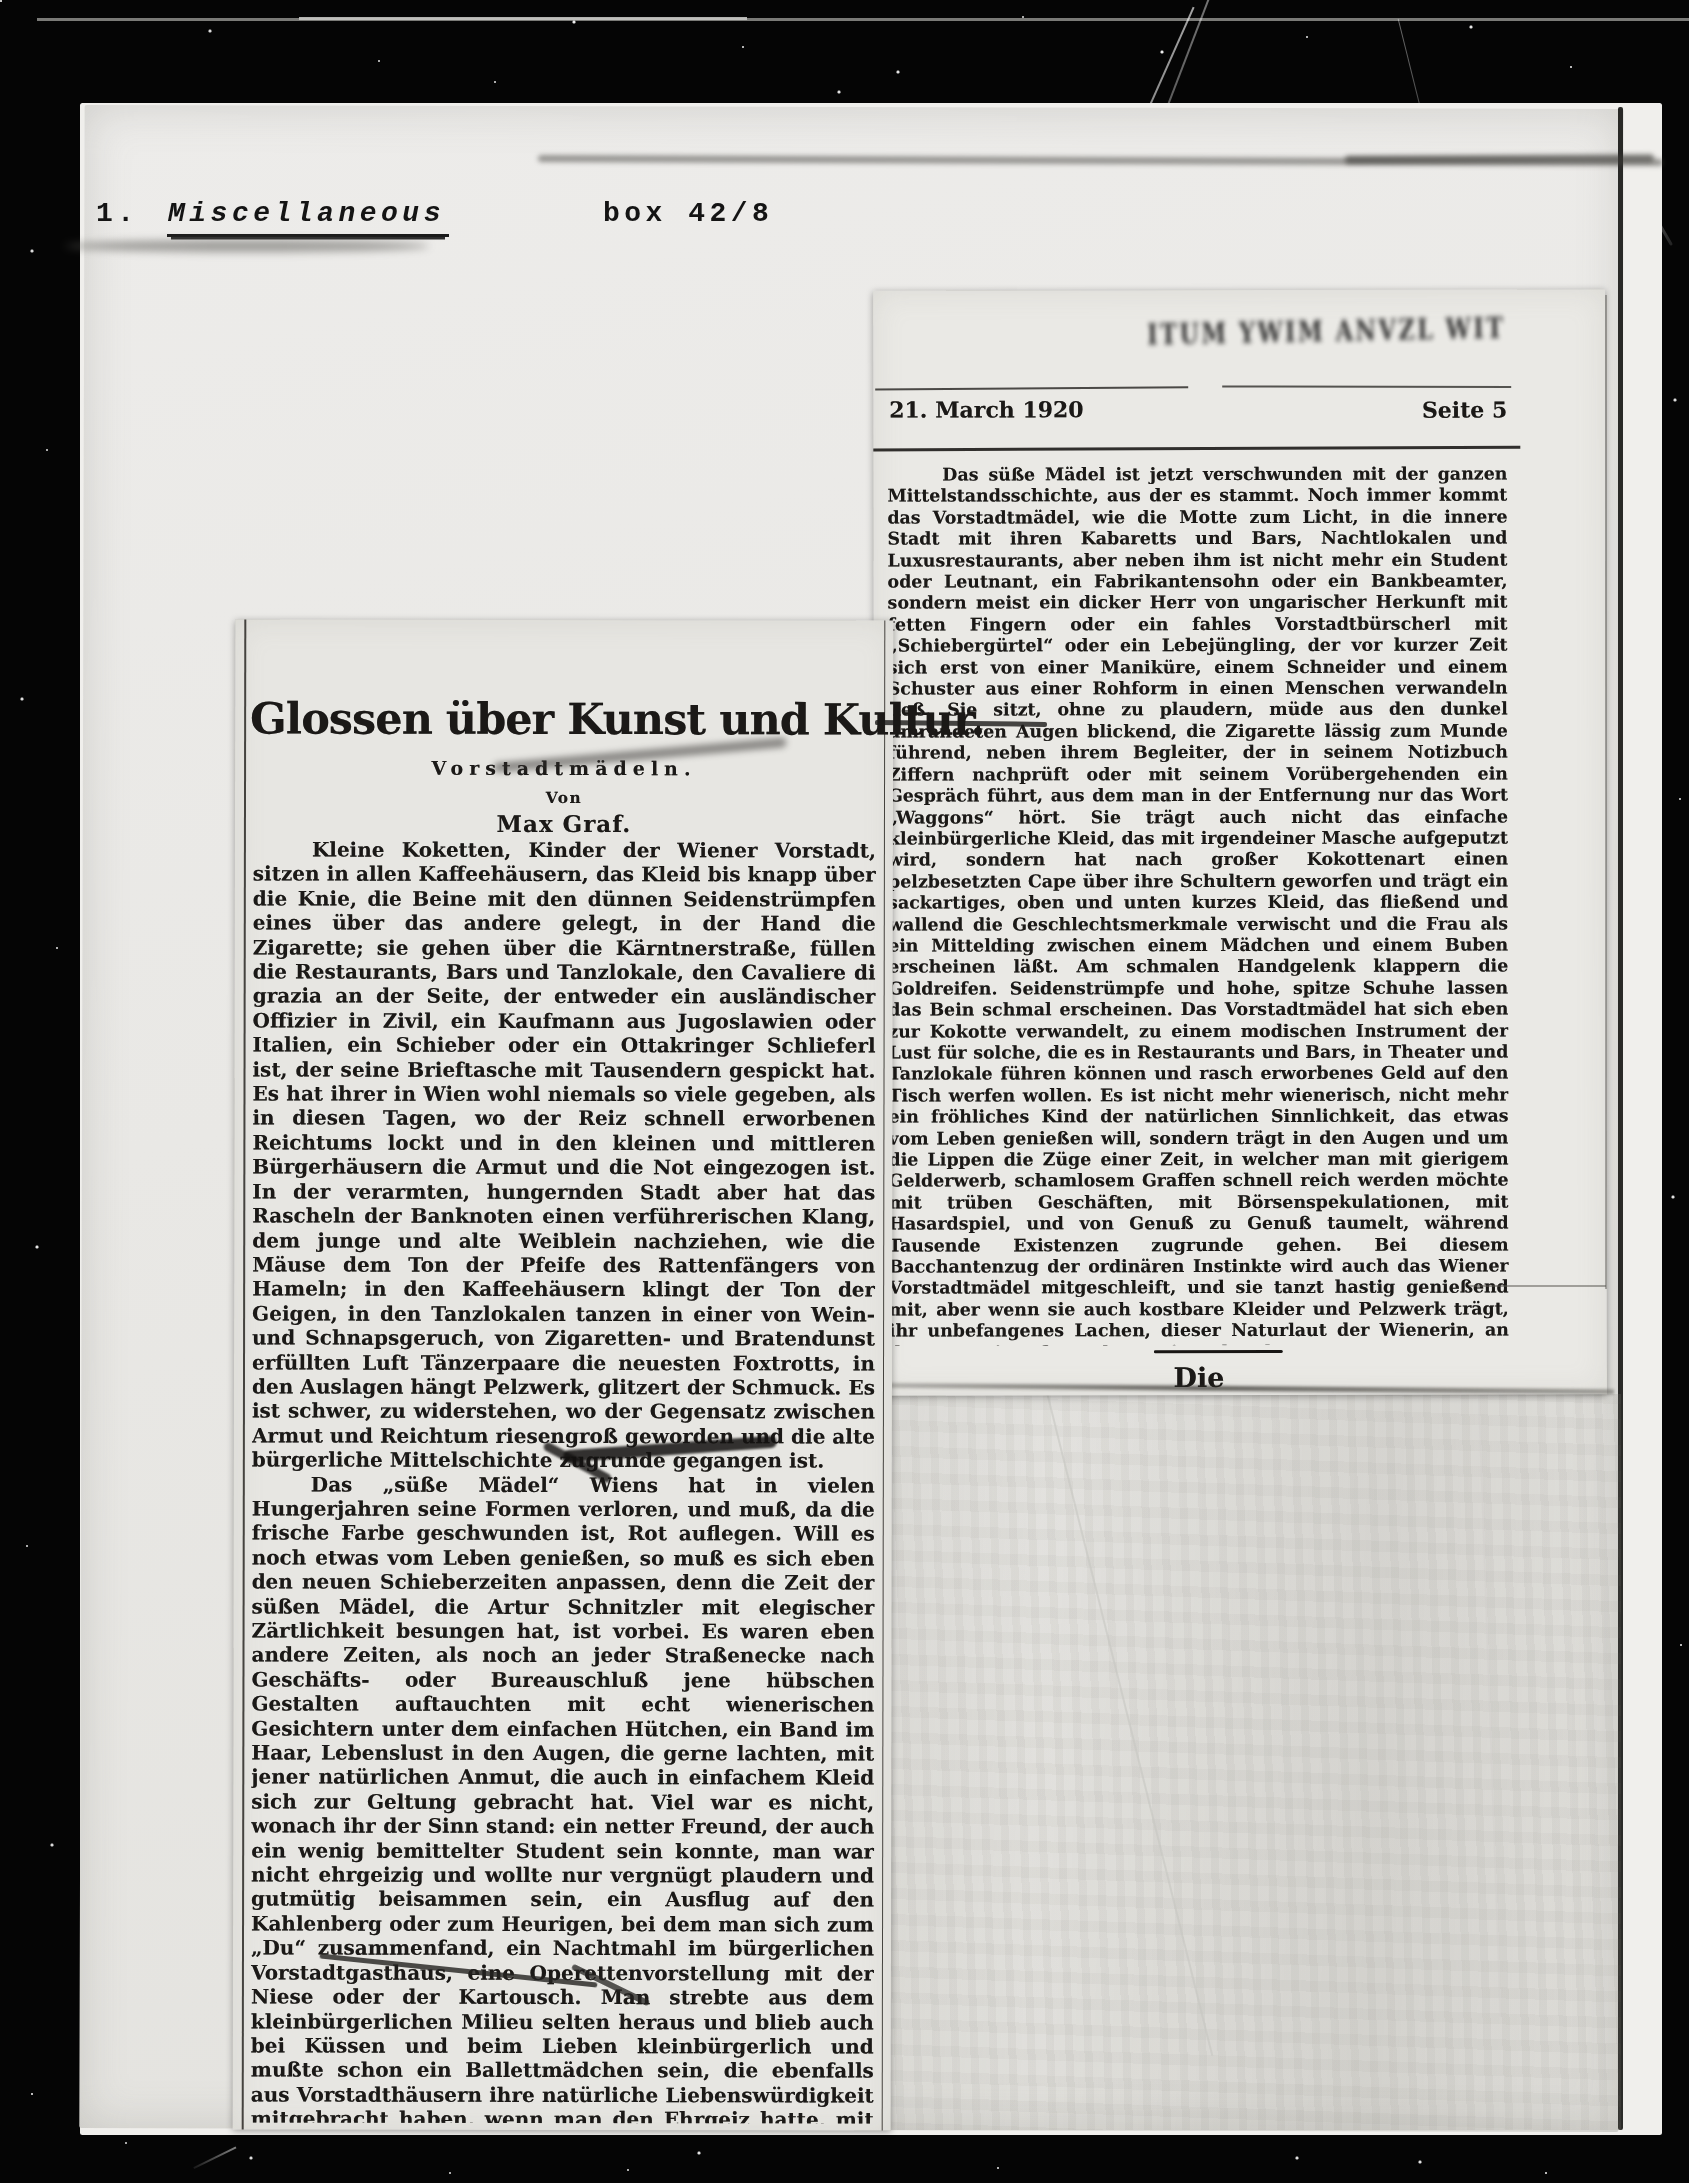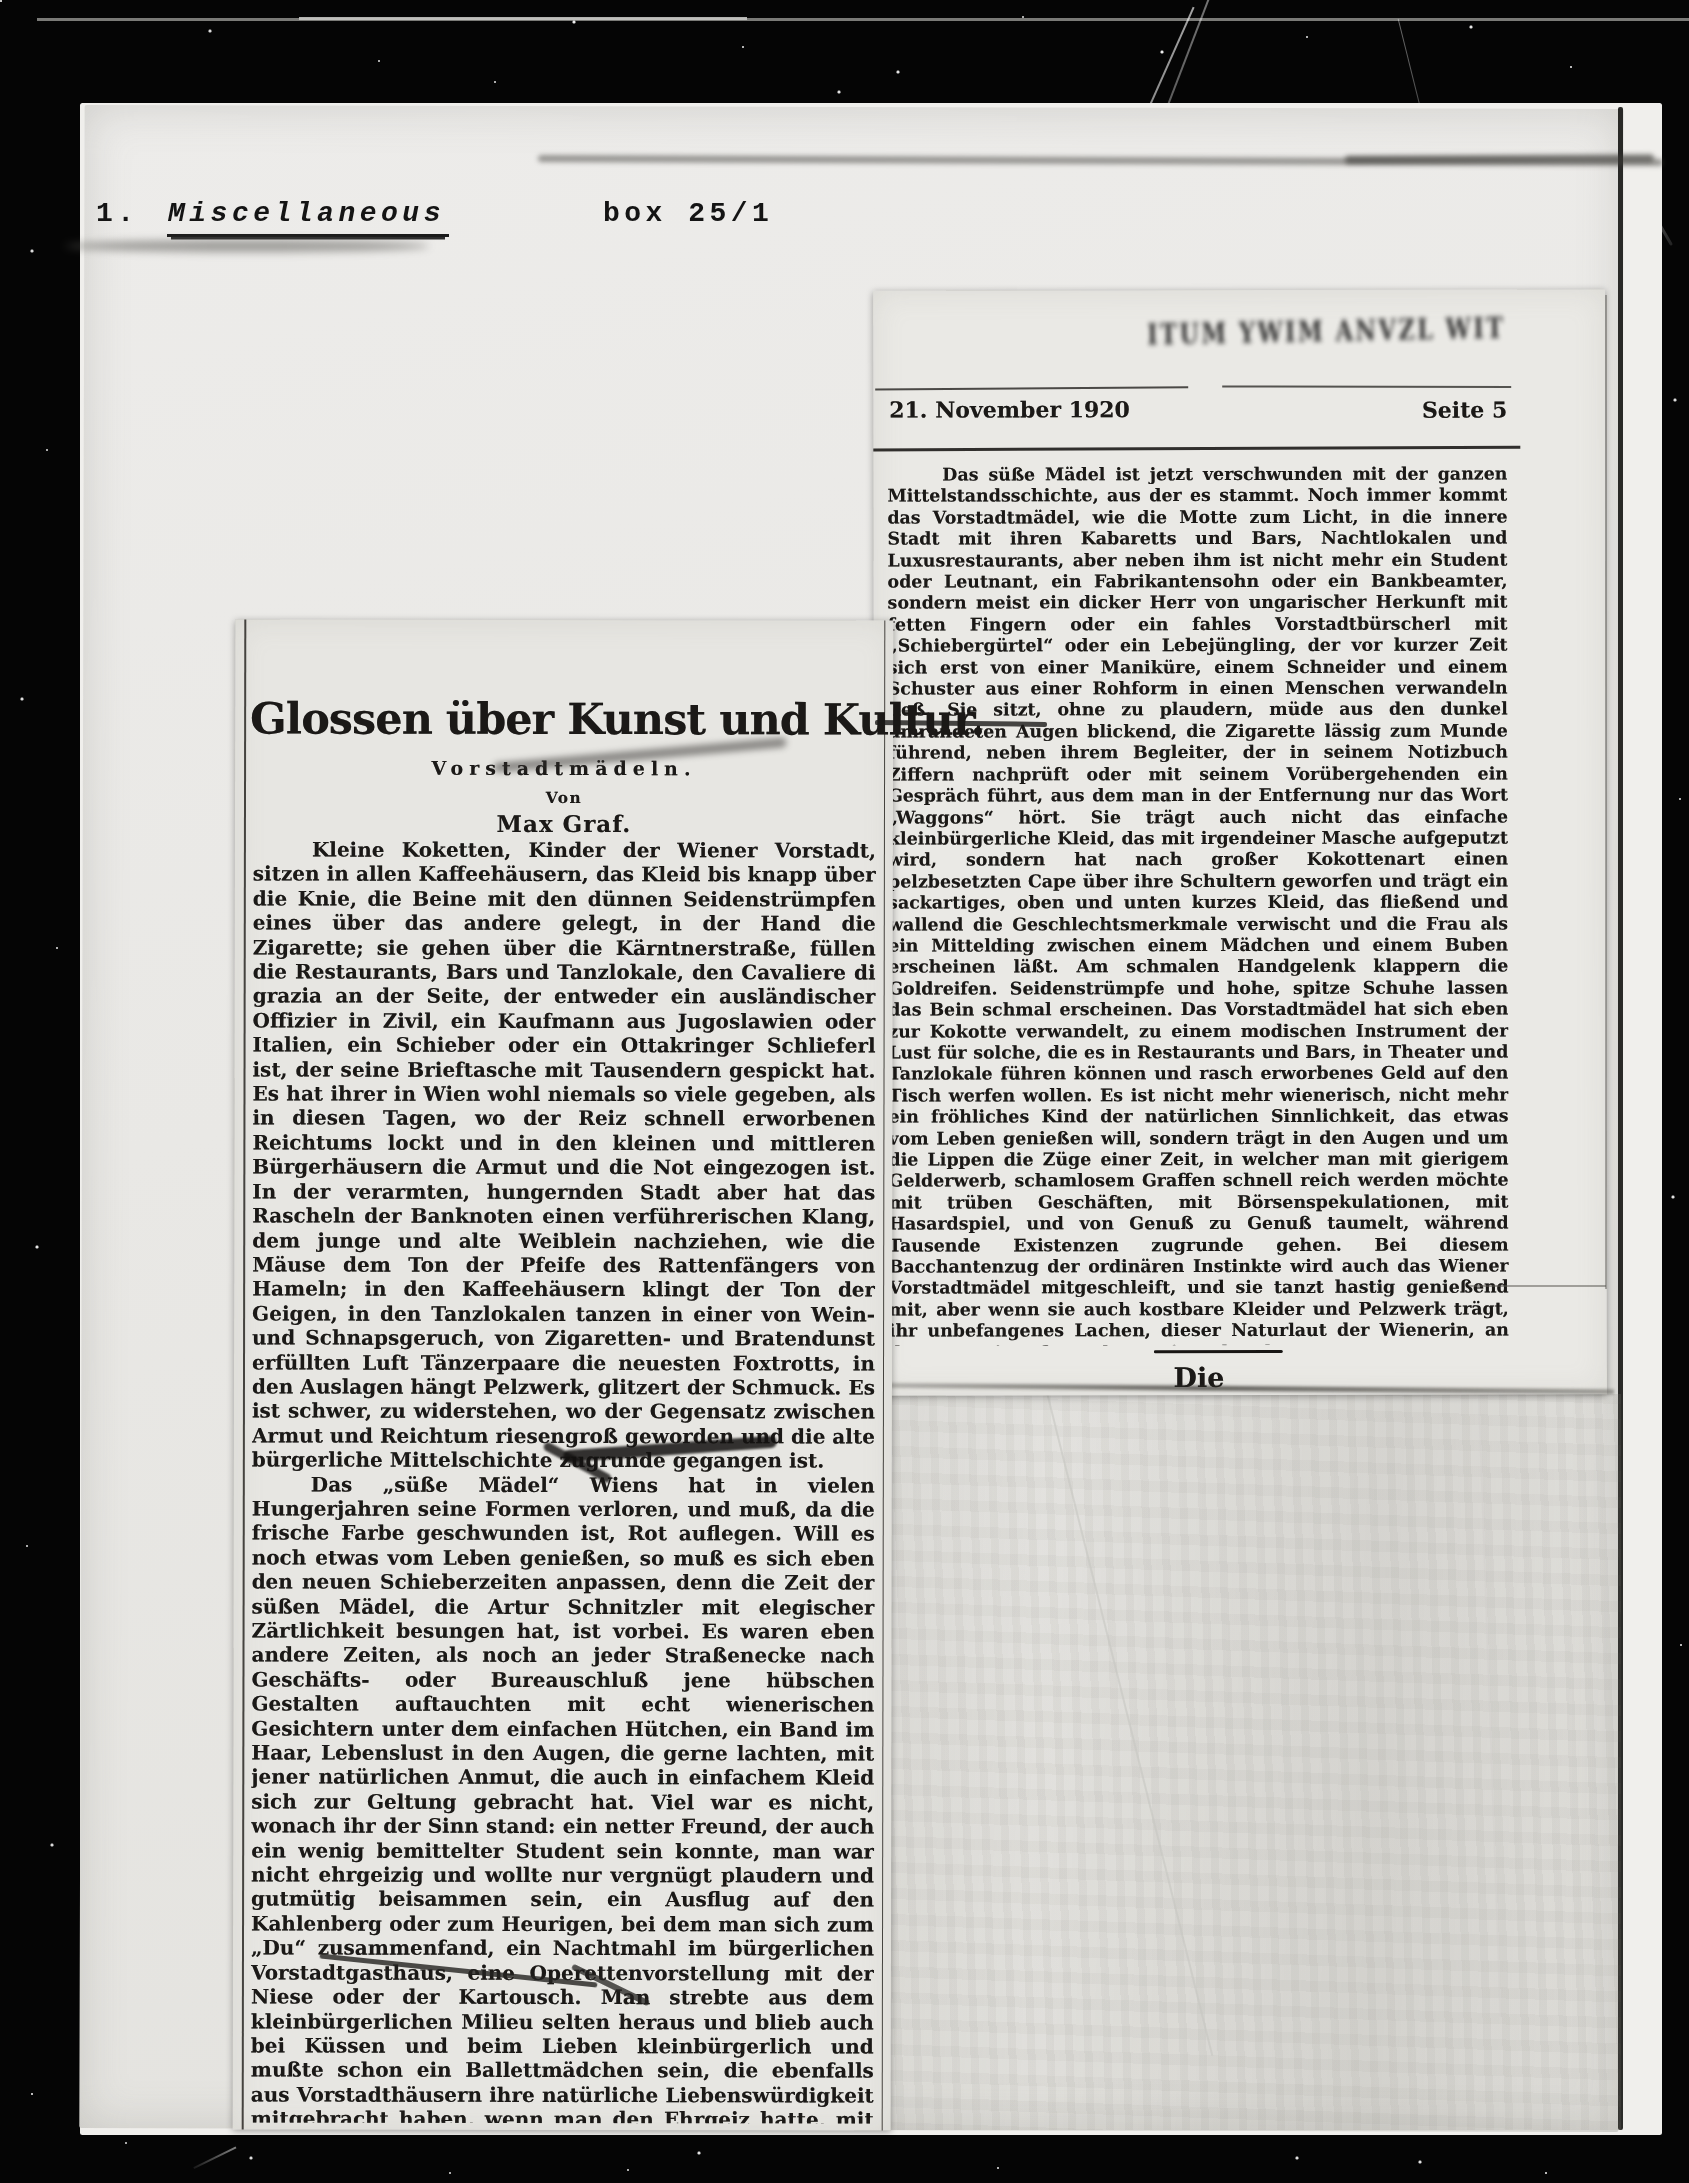--- a/index.html
+++ b/index.html
@@ -114,33 +114,33 @@
 <div class="abs scratch" id="scr5"></div>
 
 <div class="abs" id="underpage"></div>
 <div class="abs" id="page"></div>
 <div class="abs" id="page-right-edge"></div>
 <div class="abs" id="top-smudge"></div>
 <div class="abs" id="top-smudge2"></div>
 
 <div class="abs typew" id="hdr-index">1.</div>
 <div class="abs typew" id="hdr-title">Miscellaneous</div>
-<div class="abs typew" id="hdr-box">box 25/1</div>
+<div class="abs typew" id="hdr-box">box 42/8</div>
 <div class="abs" id="hdr-smudge"></div>
 
 <div class="abs" id="mottle"></div>
 <div class="abs" id="fold1"></div>
 <div class="abs" id="fold2"></div>
 
 <div class="abs clip" id="right-clip">
   <div class="abs fraktur" id="rc-stamp">ITUM YWIM ANVZL WIT</div>
   <div class="abs" id="rc-ruletop-a"></div>
   <div class="abs" id="rc-ruletop-b"></div>
   <div class="abs" id="rc-dateline">
-    <span class="fraktur" id="rc-date">21. November 1920</span>
+    <span class="fraktur" id="rc-date">21. March 1920</span>
     <span class="fraktur" id="rc-seite">Seite 5</span>
   </div>
   <div class="abs" id="rc-rulebot"></div>
   <div class="abs coltext fraktur" id="rc-body">
     <div class="para">Das süße Mädel ist jetzt verschwunden mit der ganzen Mittelstandsschichte, aus der es stammt. Noch immer kommt das Vorstadtmädel, wie die Motte zum Licht, in die innere Stadt mit ihren Kabaretts und Bars, Nachtlokalen und Luxusrestaurants, aber neben ihm ist nicht mehr ein Student oder Leutnant, ein Fabrikantensohn oder ein Bankbeamter, sondern meist ein dicker Herr von ungarischer Herkunft mit fetten Fingern oder ein fahles Vorstadtbürscherl mit „Schiebergürtel“ oder ein Lebejüngling, der vor kurzer Zeit sich erst von einer Maniküre, einem Schneider und einem Schuster aus einer Rohform in einen Menschen verwandeln ließ. Sie sitzt, ohne zu plaudern, müde aus den dunkel umrandeten Augen blickend, die Zigarette lässig zum Munde führend, neben ihrem Begleiter, der in seinem Notizbuch Ziffern nachprüft oder mit seinem Vorübergehenden ein Gespräch führt, aus dem man in der Entfernung nur das Wort „Waggons“ hört. Sie trägt auch nicht das einfache kleinbürgerliche Kleid, das mit irgendeiner Masche aufgeputzt wird, sondern hat nach großer Kokottenart einen pelzbesetzten Cape über ihre Schultern geworfen und trägt ein sackartiges, oben und unten kurzes Kleid, das fließend und wallend die Geschlechtsmerkmale verwischt und die Frau als ein Mittelding zwischen einem Mädchen und einem Buben erscheinen läßt. Am schmalen Handgelenk klappern die Goldreifen. Seidenstrümpfe und hohe, spitze Schuhe lassen das Bein schmal erscheinen. Das Vorstadtmädel hat sich eben zur Kokotte verwandelt, zu einem modischen Instrument der Lust für solche, die es in Restaurants und Bars, in Theater und Tanzlokale führen können und rasch erworbenes Geld auf den Tisch werfen wollen. Es ist nicht mehr wienerisch, nicht mehr ein fröhliches Kind der natürlichen Sinnlichkeit, das etwas vom Leben genießen will, sondern trägt in den Augen und um die Lippen die Züge einer Zeit, in welcher man mit gierigem Gelderwerb, schamlosem Graffen schnell reich werden möchte mit trüben Geschäften, mit Börsenspekulationen, mit Hasardspiel, und von Genuß zu Genuß taumelt, während Tausende Existenzen zugrunde gehen. Bei diesem Bacchantenzug der ordinären Instinkte wird auch das Wiener Vorstadtmädel mitgeschleift, und sie tanzt hastig genießend mit, aber wenn sie auch kostbare Kleider und Pelzwerk trägt, ihr unbefangenes Lachen, dieser Naturlaut der Wienerin, an dem man sie sofort erkennt, ist schon lange verstummt.</div>
   </div>
   <div class="abs" id="rc-divider"></div>
   <div class="abs fraktur" id="rc-catchword">Die</div>
 </div>
 <div class="abs" id="rc-rightedge"></div>

